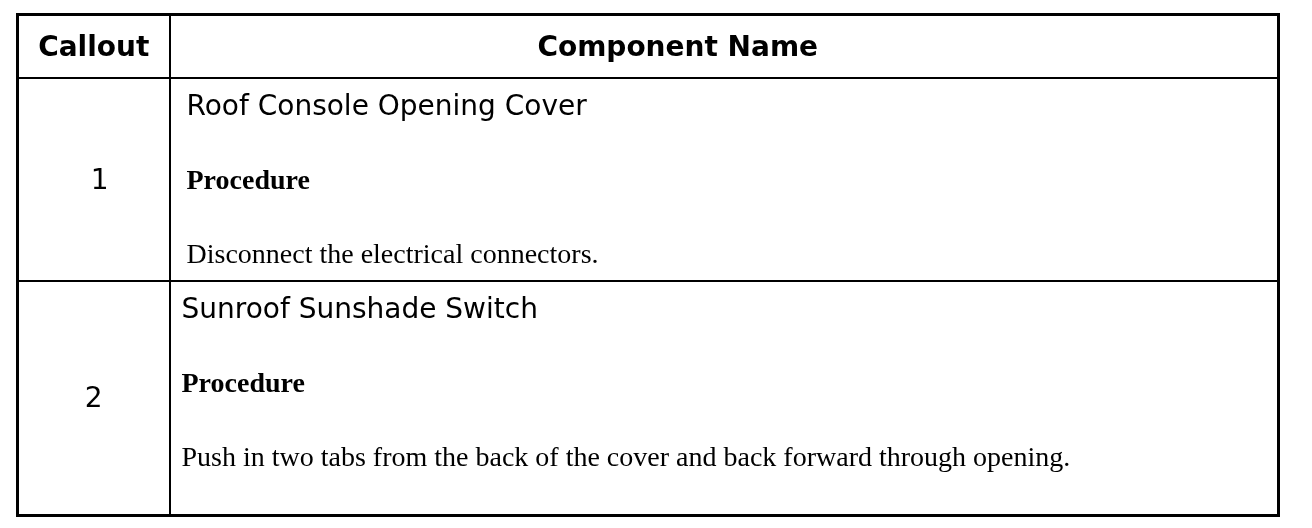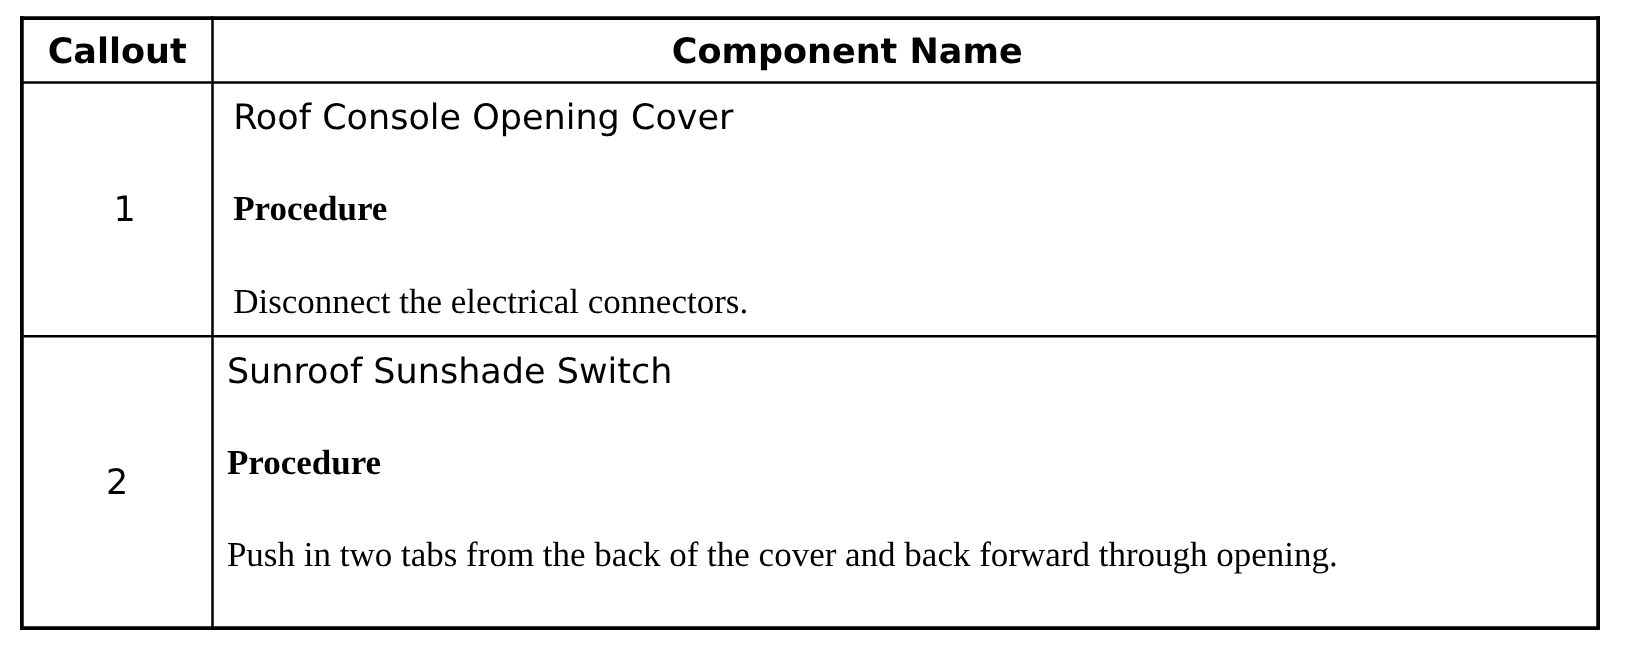--- a/index.html
+++ b/index.html
@@ -33,21 +33,21 @@
     box-sizing: border-box;
   }
   col.col-callout { width: 152px; }
   col.col-component { width: 1109px; }
 
   th.hdr-callout {
     height: 51px;
     text-align: center;
     vertical-align: middle;
     font-weight: bold;
-    padding: 0 4px;
+    padding: 12px 4px;
   }
   th.hdr-component {
     height: 51px;
     text-align: center;
     vertical-align: middle;
     font-weight: bold;
     
     padding: 0 96px 0 4px;
     margin-top: 12px;
   }

